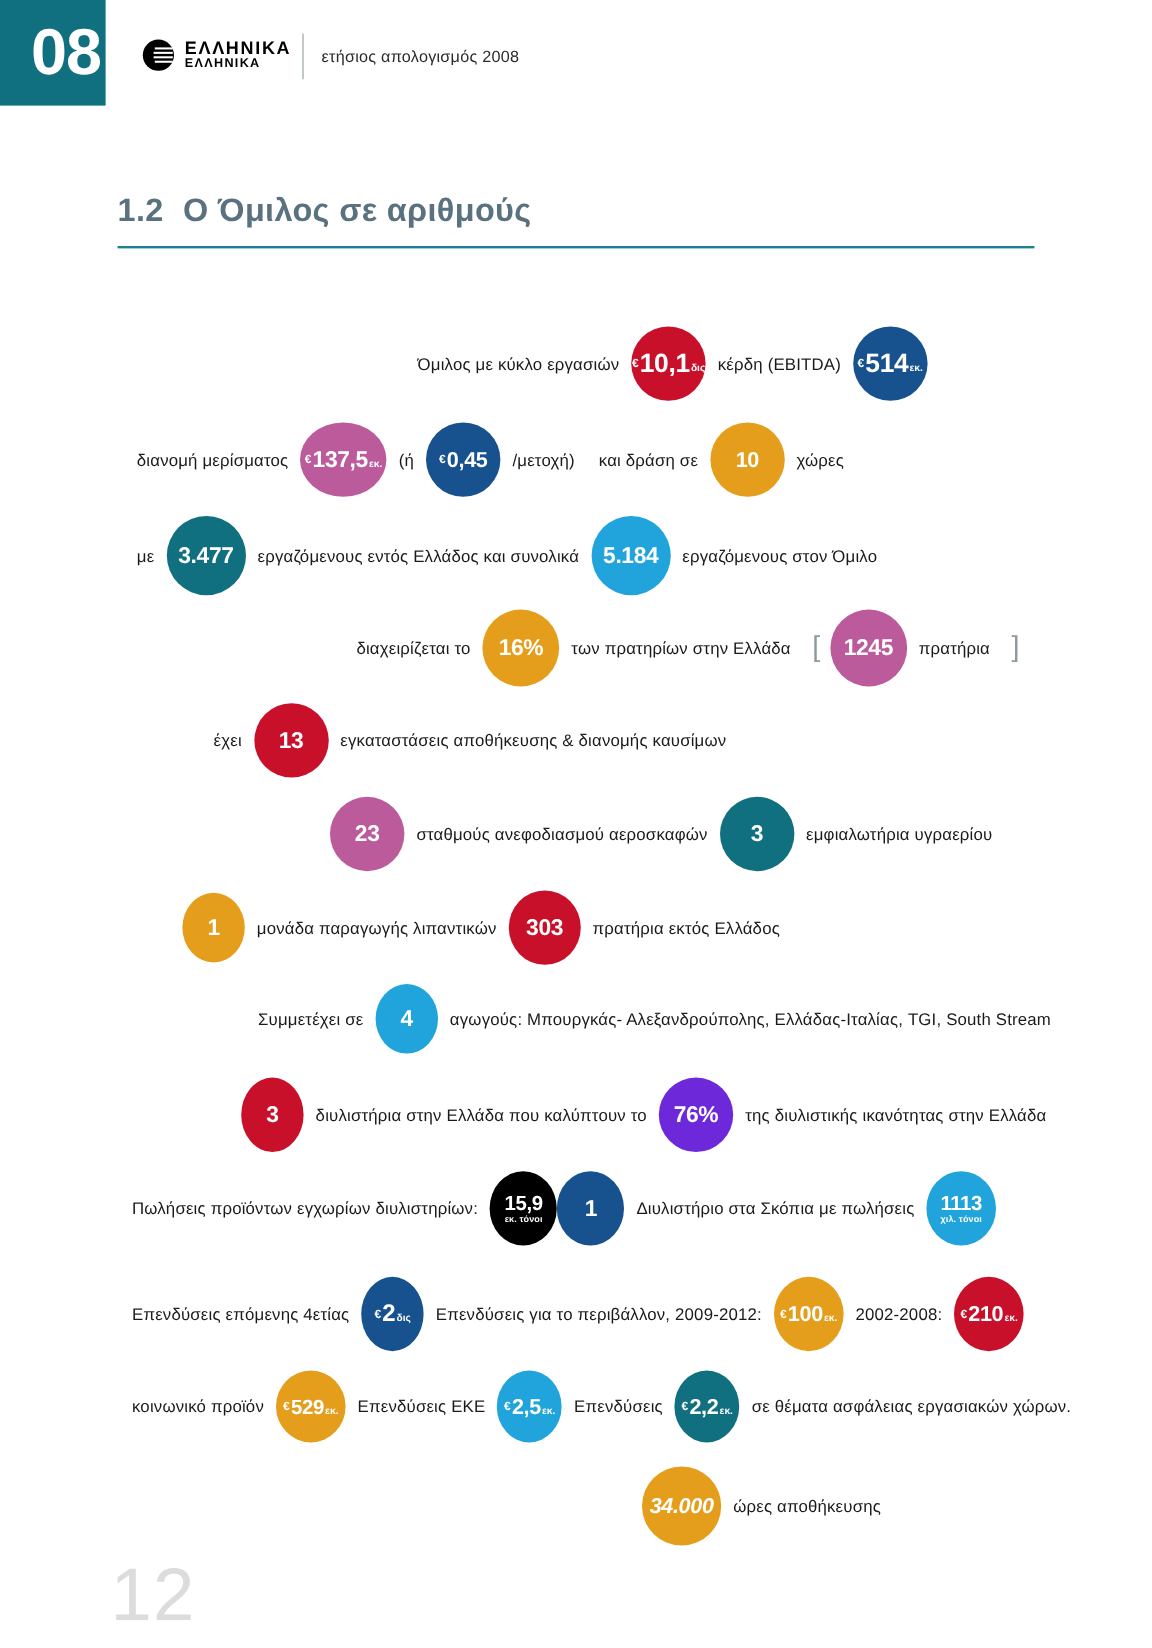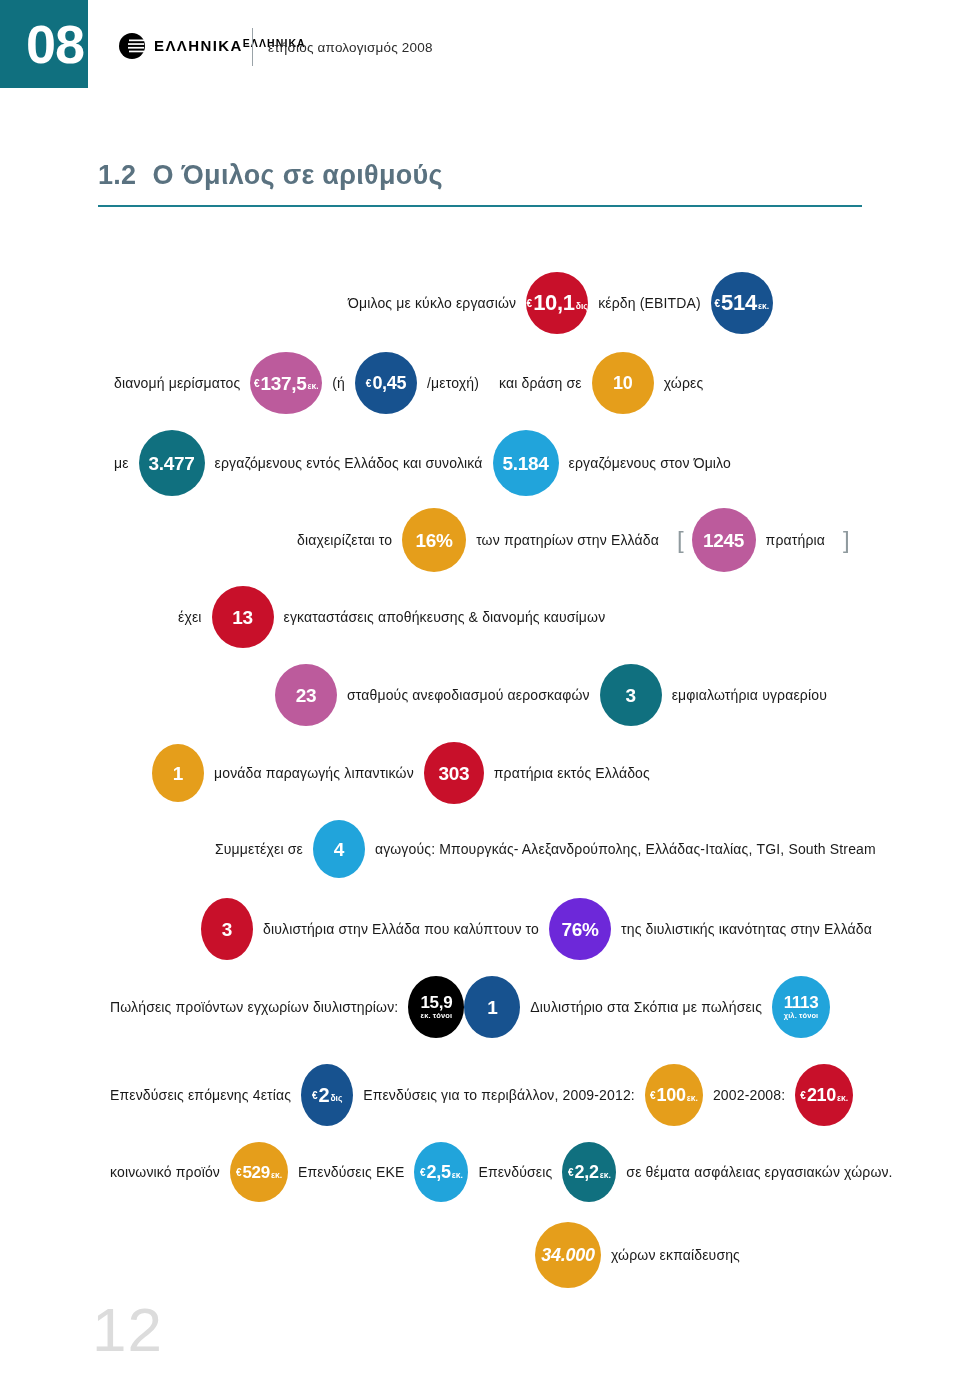--- a/index.html
+++ b/index.html
@@ -41,21 +41,21 @@
   #logo-wrap {
     position: absolute;
     left: 118px; top: 32px;
     display: flex;
     align-items: center;
     gap: 8px;
   }
   #logo-mark { width: 28px; height: 28px; display: block; }
   #logo-text {
     display: flex;
-    flex-direction: row;
+    flex-direction: column;
     justify-content: center;
     line-height: 1.05;
   }
   #logo-line1 {
     font-size: 15px; font-weight: bold; letter-spacing: 1.4px; color: #000;
   }
   #logo-line2 {
     font-size: 10.5px; font-weight: bold; letter-spacing: 1.1px; color: #000;
   }
   #header-divider {
@@ -353,17 +353,17 @@
         <span class="cur">€</span>
         <span class="val" style="font-size: 18px;">2,2</span>
         <span class="suf">εκ.</span>
       </span>
       <span class="txt sp-l sp-r">σε θέματα ασφάλειας εργασιακών χώρων.</span>
     </div>
     <div class="row" style="left: 535px; top: 1222px;">
       <span class="bubble" style="background: rgb(229, 158, 27); width: 66px; height: 66px;">
         <span class="val" style="font-size: 18px; font-style: italic;">34.000</span>
       </span>
-      <span class="txt sp-l sp-r">χώρων εκπαίδευσης</span>
+      <span class="txt sp-l sp-r">ώρες αποθήκευσης</span>
     </div>
   </div>
 
 <div id="page-number">12</div>
 
 </body></html>

